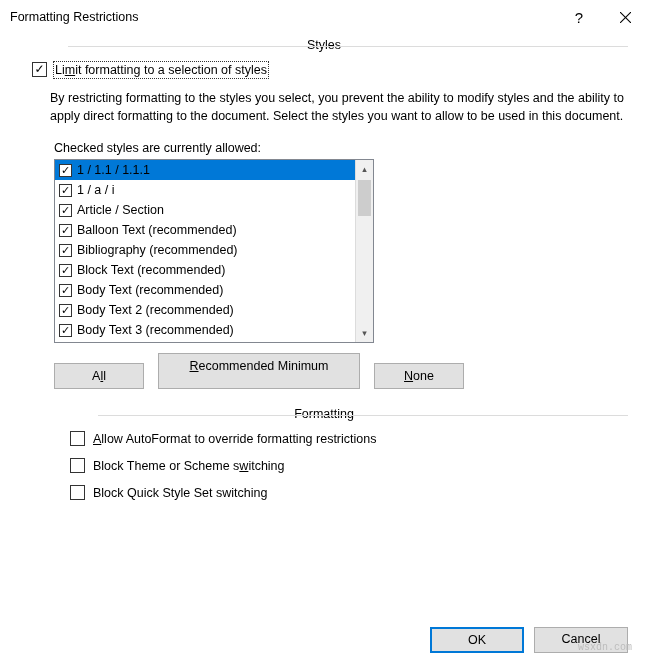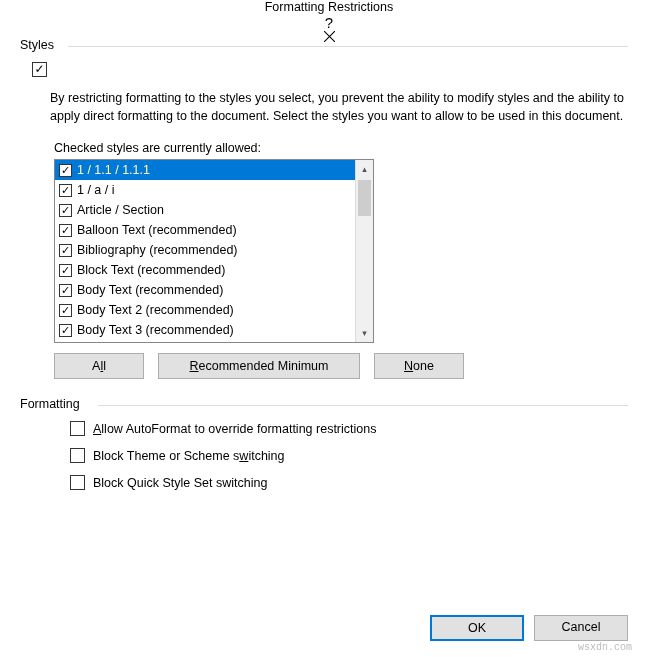--- a/index.html
+++ b/index.html
@@ -11,38 +11,38 @@
       color: #000;
       width: 648px;
       height: 657px;
       overflow: hidden;
     }
     .titlebar {
       display: flex;
       align-items: center;
       height: 34px;
       padding: 0 0 0 10px;
-      flex-direction: column;
     }
     .title { font-size: 12.5px; flex: 1; }
     .tb-btn {
       width: 46px;
       height: 34px;
       display: flex;
       align-items: center;
       justify-content: center;
       font-family: inherit;
     }
     .help-btn { font-size: 15px; }
     .close-btn svg { width: 11px; height: 11px; }
     .content { padding: 4px 20px 10px 20px; }
     .group-label {
       font-size: 12.5px;
       position: relative;
       margin-bottom: 10px;
+      text-align: center;
     }
     .group-label::after {
       content: "";
       position: absolute;
       left: 48px;
       right: 0;
       top: 55%;
       height: 1px;
       background: #dcdcdc;
     }
@@ -89,21 +89,21 @@
       overflow: hidden;
       background: #fff;
     }
     .li {
       display: flex;
       align-items: center;
       gap: 5px;
       padding: 1px 4px;
       height: 20px;
     }
-    .li.selected { background: #0078d7; color: #fef9c3; }
+    .li.selected { background: #0078d7; color: #000000; }
     .li .lcb {
       width: 13px;
       height: 13px;
       border: 1px solid #333;
       background: #fff;
       display: inline-flex;
       align-items: center;
       justify-content: center;
       color: #000;
     }
@@ -139,28 +139,28 @@
       gap: 14px;
     }
     .btn {
       border: 1px solid #adadad;
       background: #e1e1e1;
       padding: 5px 0;
       text-align: center;
       font-family: inherit;
       font-size: 12.5px;
     }
-    .btn-sm { width: 90px; }
+    .btn-sm { width: 90px; margin-top: 10px; }
     .btn-md { width: 202px; }
     .u { text-decoration: underline; }
     .fmt-checks { margin-left: 48px; }
     .fmt-checks .row-check { margin-left: 2px; margin-bottom: 12px; }
     .footer {
       position: absolute;
-      bottom: 16px;
+      bottom: 4px;
       right: 20px;
       display: flex;
       gap: 10px;
     }
     .footer .btn { width: 94px; padding: 4px 0; }
     .btn.primary { border: 2px solid #0078d7; background: #e1e1e1; }
     .watermark {
       position: absolute;
       bottom: 4px;
       right: 16px;
@@ -184,20 +184,21 @@
       </svg>
   </div>
 </div>
 
 <div class="content">
 
   <div class="group-label">Styles</div>
 
   <div class="row-check">
     <span class="cb checked"></span>
+    <span class="dotted"><span>Li<span class="u">m</span>it formatting to a selection of styles</span></span>
   </div>
 
   <div class="desc">By restricting formatting to the styles you select, you prevent the ability to modify styles and the ability to apply direct formatting to the document. Select the styles you want to allow to be used in this document.</div>
 
   <div class="list-label">Checked styles are currently allowed:</div>
 
   <div class="listbox-wrap">
     <div class="listbox" id="listbox">
         <div class="li selected">
           <span class="lcb"></span>

